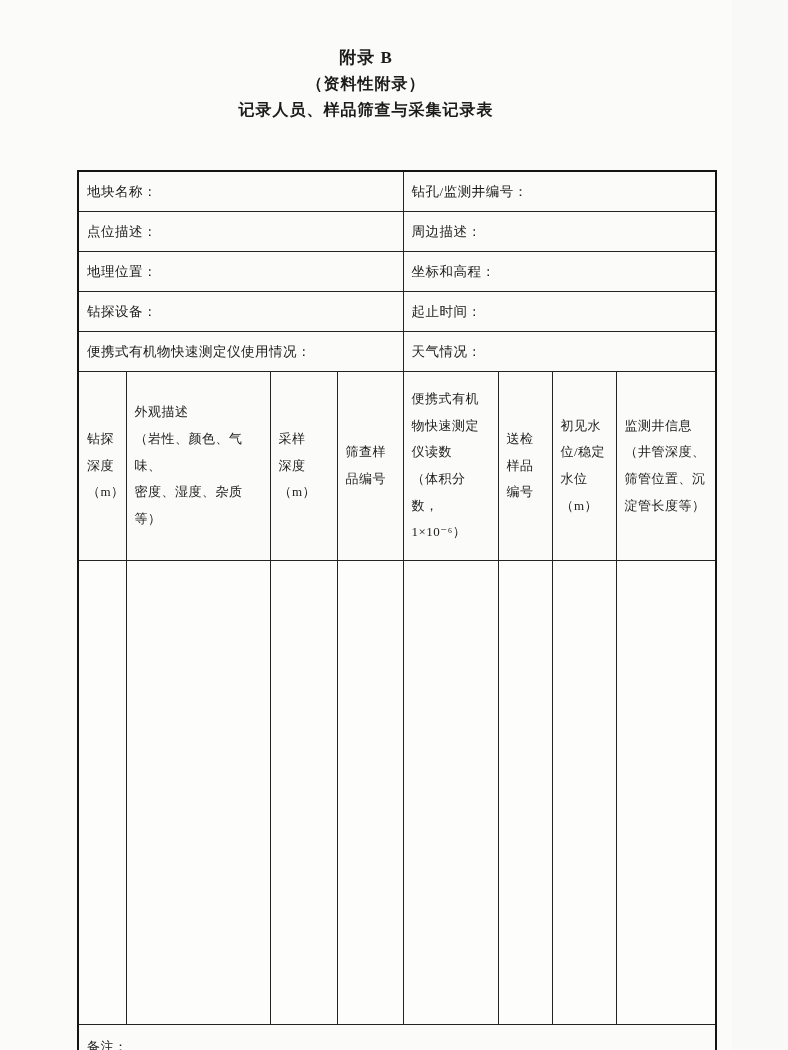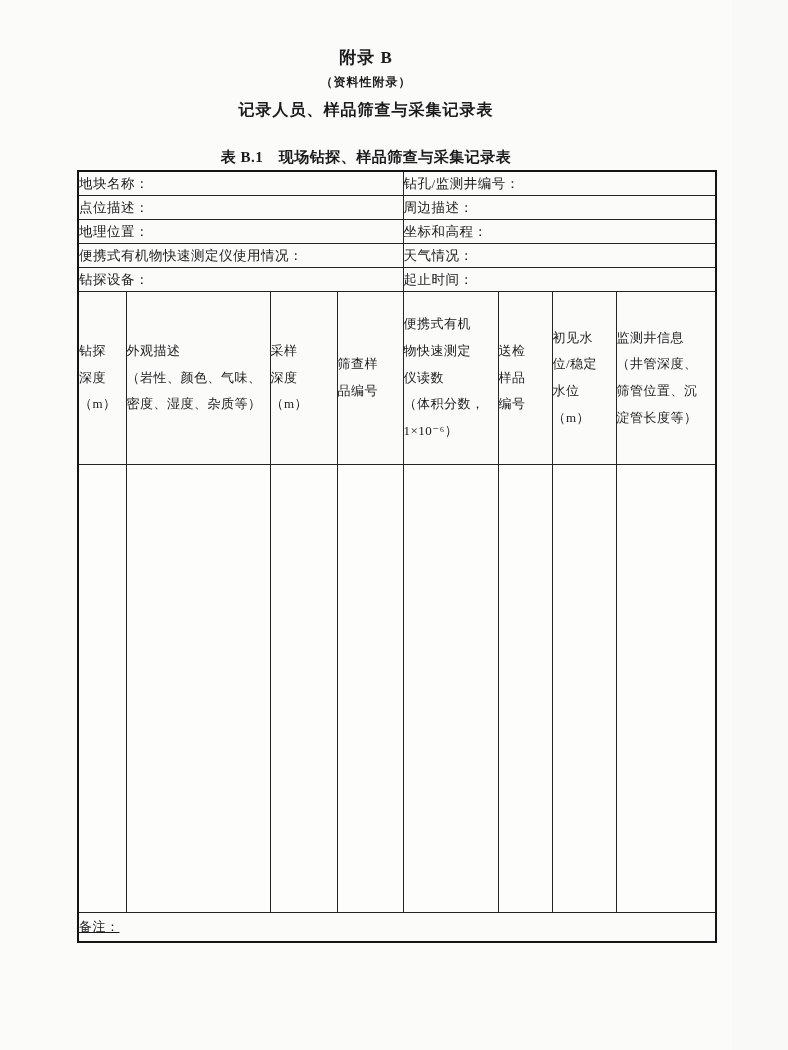--- a/index.html
+++ b/index.html
@@ -22,21 +22,21 @@
   }
   .title-line {
     position: absolute;
     left: 0;
     width: 100%;
     text-align: center;
     font-weight: bold;
     letter-spacing: 1px;
   }
   .t1 { top: 46px;  font-size: 17px; }
-  .t2 { top: 74px;  font-size: 12px; }
+  .t2 { top: 74px;  font-size: 16px; }
   .t3 { top: 100px; font-size: 16px; }
   .caption {
     position: absolute;
     top: 148px;
     left: 0;
     width: 100%;
     text-align: center;
     font-weight: bold;
     font-size: 15px;
     letter-spacing: 0.5px;
@@ -45,21 +45,21 @@
     position: absolute;
     left: 77px;
     top: 170px;
     width: 638px;
     border-collapse: collapse;
     table-layout: fixed;
     border: 2px solid #141414;
   }
   table.record td {
     border: 1px solid #242424;
-    padding: 0;
+    padding: 8px;
     color: #1b1b1b;
   }
   td.info {
     height: 23px;
     font-size: 13.5px;
     padding: 1px 0 1px 7px;
     vertical-align: middle;
     letter-spacing: 0.5px;
   }
   td.head {
@@ -85,21 +85,20 @@
   }
 </style>
 </head>
 <body>
 
 <div class="page">
 
   <div class="title-line t1">附录 B</div>
   <div class="title-line t2">（资料性附录）</div>
   <div class="title-line t3">记录人员、样品筛查与采集记录表</div>
-  <div class="caption">表 B.1　现场钻探、样品筛查与采集记录表</div>
 
   <table class="record">
     <colgroup>
       <col style="width:48px">
         <col style="width:144px">
         <col style="width:67px">
         <col style="width:66px">
       <col style="width:95px">
         <col style="width:54px">
         <col style="width:64px">
@@ -112,26 +111,26 @@
       </tr>
       <tr>
         <td class="info" colspan="4">点位描述：</td>
         <td class="info" colspan="4">周边描述：</td>
       </tr>
       <tr>
         <td class="info" colspan="4">地理位置：</td>
         <td class="info" colspan="4">坐标和高程：</td>
       </tr>
       <tr>
+        <td class="info" colspan="4">钻探设备：</td>
+        <td class="info" colspan="4">起止时间：</td>
+      </tr>
+      <tr>
         <td class="info" colspan="4">便携式有机物快速测定仪使用情况：</td>
         <td class="info" colspan="4">天气情况：</td>
-      </tr>
-      <tr>
-        <td class="info" colspan="4">钻探设备：</td>
-        <td class="info" colspan="4">起止时间：</td>
       </tr>
       <tr>
         <td class="head">钻探
 深度
 （m）</td>
         <td class="head">外观描述
 （岩性、颜色、气味、
 密度、湿度、杂质等）</td>
         <td class="head">采样
 深度

